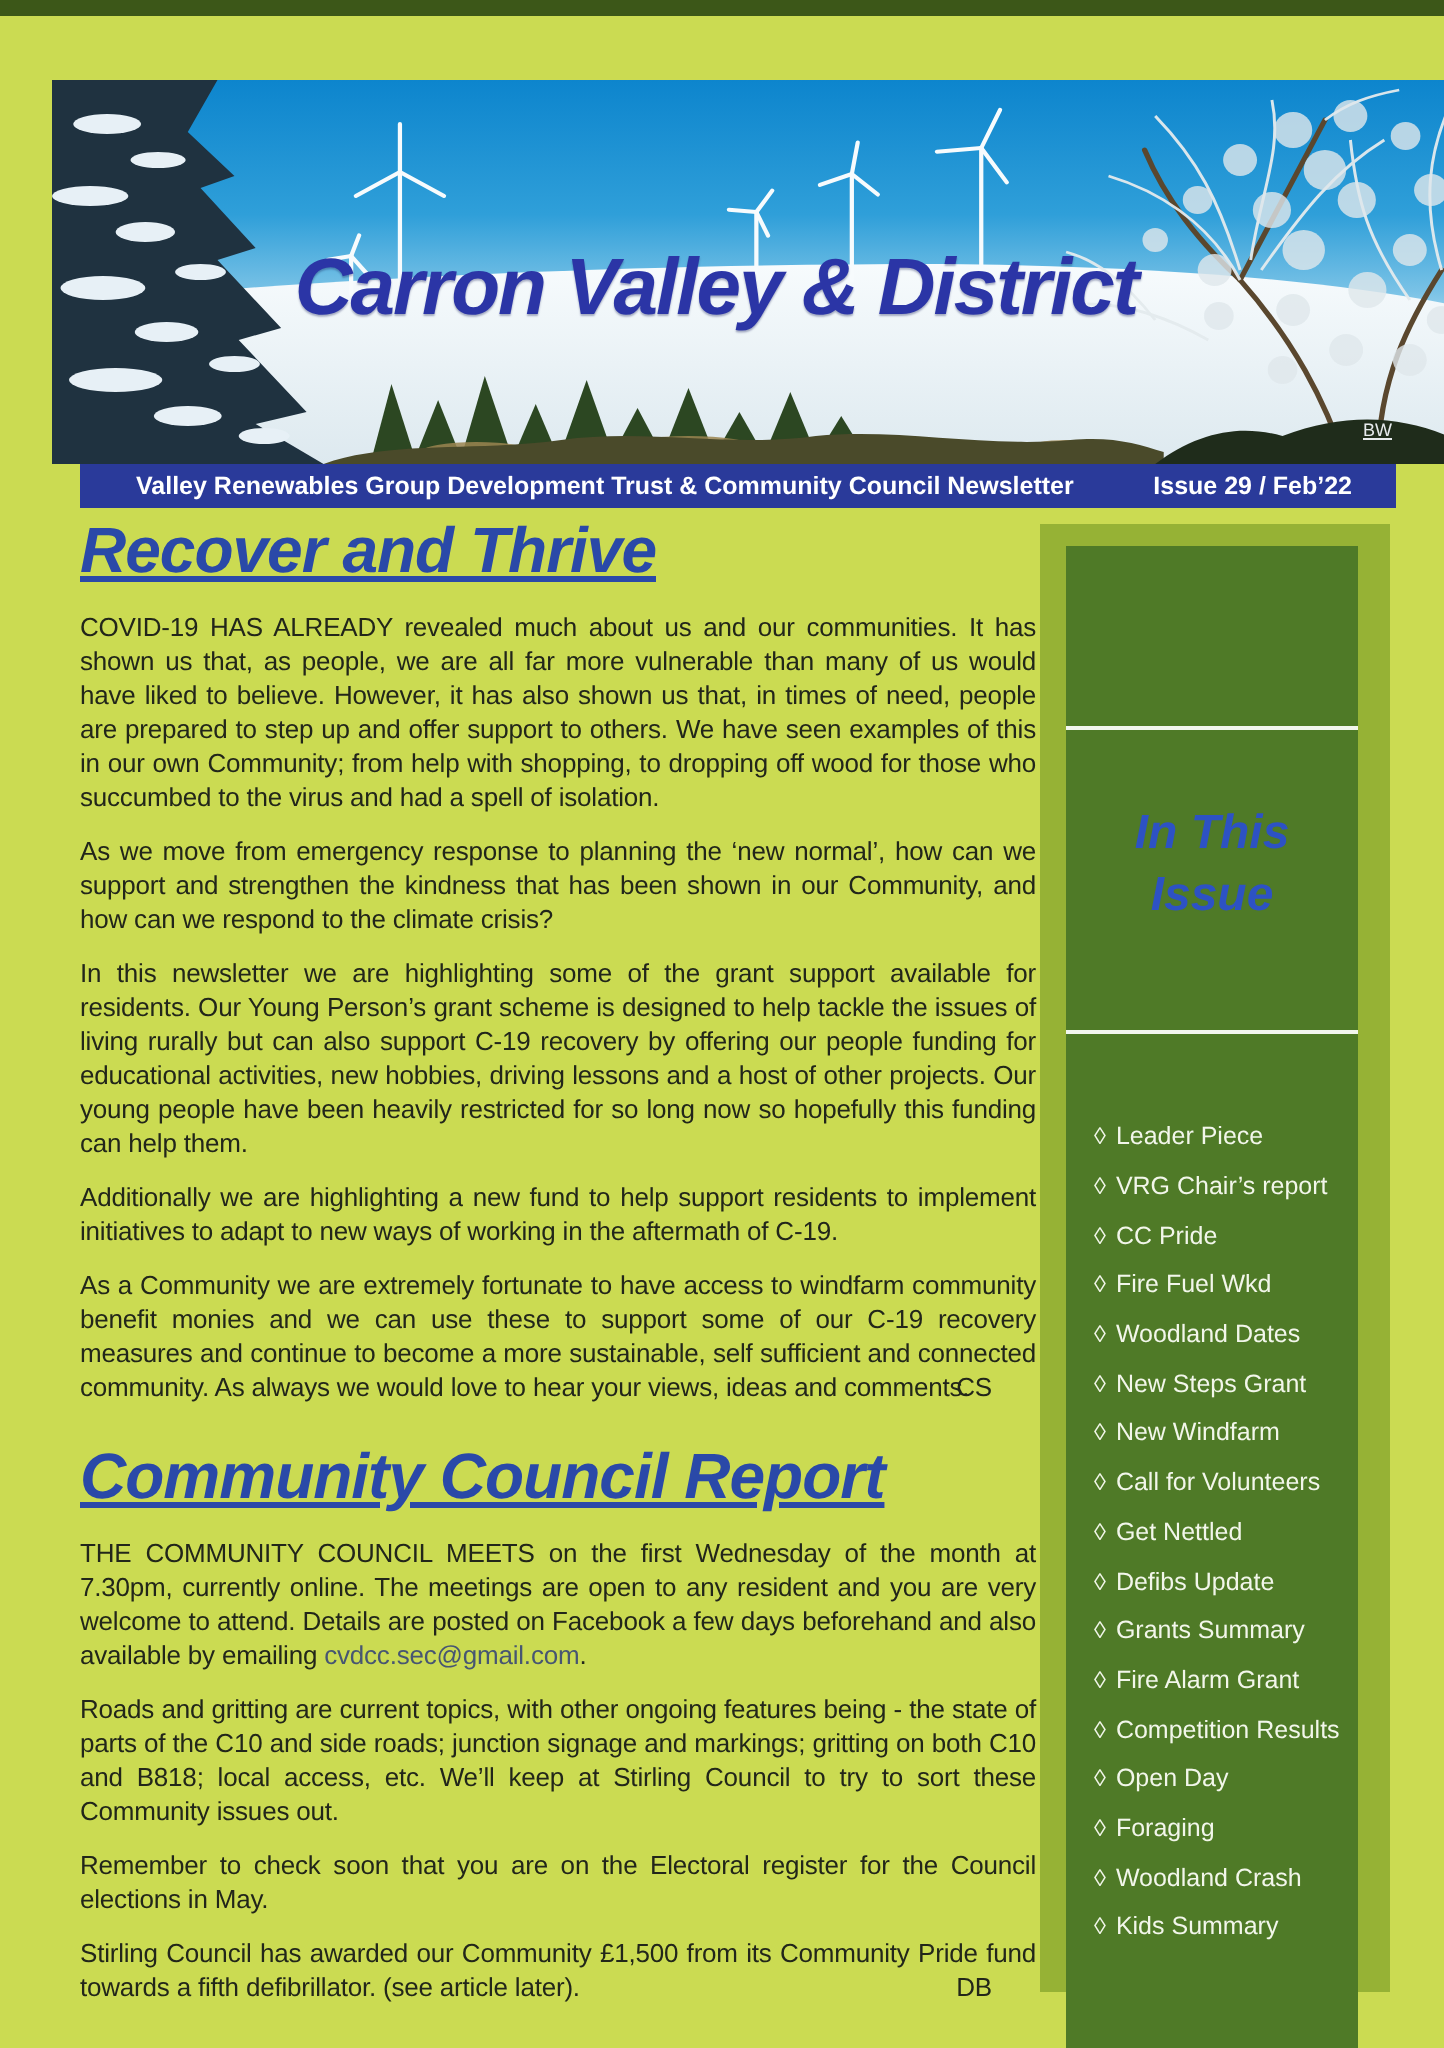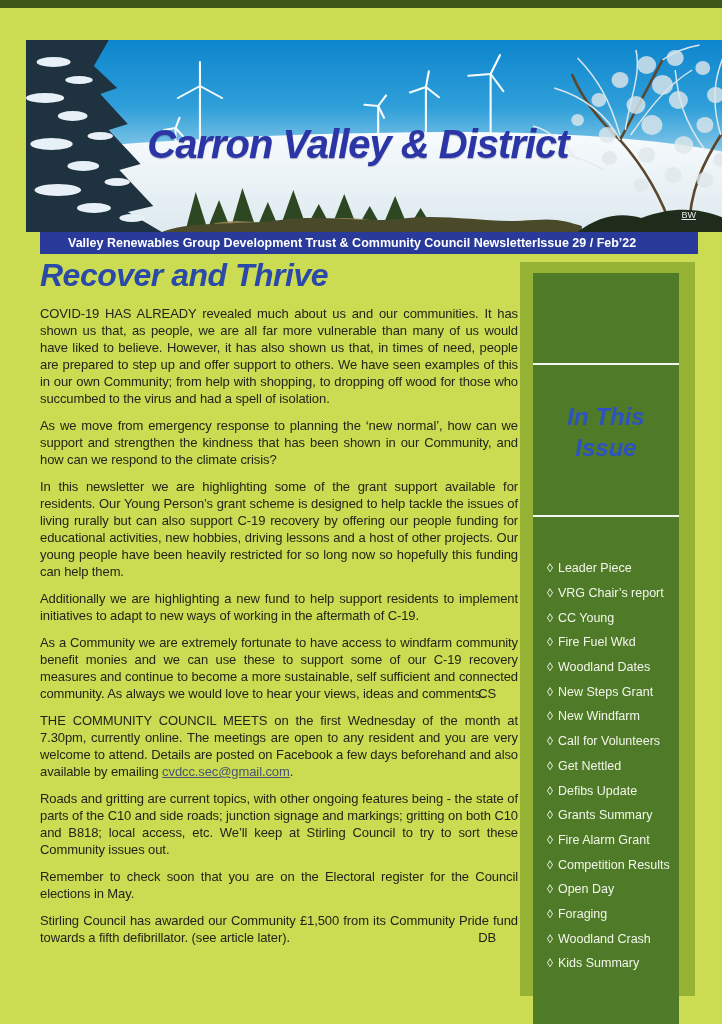--- a/index.html
+++ b/index.html
@@ -10,33 +10,33 @@
   
   .photo{position:absolute;left:26px;top:40px;width:698px;height:192px;overflow:hidden;}
   .photo svg{position:absolute;left:0;top:0;width:100%;height:100%;display:block;}
   .masthead-title{position:absolute;top:82px;left:0;right:34px;text-align:center;
         font-size:40px;font-weight:bold;font-style:italic;color:#2b35a6;letter-spacing:-1px;
         text-shadow:0 1px 1px rgba(20,30,90,.35);}
   .photo-credit{position:absolute;right:28px;bottom:12px;font-size:9px;color:#e6eaec;text-decoration:underline;}
 
   
   .banner{position:absolute;left:40px;top:232px;width:658px;height:22px;background:#2a3a9a;
-        color:#fff;display:flex;align-items:center;justify-content:flex-start;
+        color:#fff;display:flex;align-items:center;justify-content:space-between;
         box-sizing:border-box;padding:0 22px 0 28px;font-size:12.5px;font-weight:bold;}
 
   
   .articles{position:absolute;left:40px;top:257px;width:478px;}
   .articles h1{font-size:32px;font-style:italic;font-weight:bold;color:#2a49a8;
-        margin:0 0 11px;letter-spacing:-.5px;}
+        margin:0 0 11px;letter-spacing:-.5px;text-decoration:underline;}
   .articles h1.second{margin-top:18px;}
   .articles p{font-size:13px;line-height:17px;letter-spacing:-.1px;text-align:justify;
         margin:0 0 10px;color:#22261a;}
   .articles p.has-byline{position:relative;}
   .byline{position:absolute;right:22px;bottom:0;}
-  a.email-link{color:#475672;text-decoration:underline;cursor:pointer;}
+  a.email-link{color:#475672;cursor:pointer;}
 
   
   .sidebar-outer{position:absolute;left:520px;top:262px;width:175px;height:734px;background:#96b235;}
   .sidebar-inner{position:absolute;left:13px;top:11px;width:146px;height:867px;background:#4f7a27;}
   .rule{position:absolute;left:0;width:100%;height:2px;background:#f2f6ee;}
   .rule-top{top:90px;}
   .rule-bottom{top:242px;}
   .sidebar-title{position:absolute;top:128px;width:100%;text-align:center;font-size:24px;
         font-weight:bold;font-style:italic;color:#2d52c4;line-height:31px;}
   .toc{position:absolute;top:283px;left:14px;right:3px;list-style:none;margin:0;padding:0;}
@@ -197,20 +197,21 @@
       <h1>Recover and Thrive</h1>
       <div class="paras">
           <p>COVID-19 HAS ALREADY revealed much about us and our communities. It has shown us that, as people, we are all far more vulnerable than many of us would have liked to believe. However, it has also shown us that, in times of need, people are prepared to step up and offer support to others. We have seen examples of this in our own Community; from help with shopping, to dropping off wood for those who succumbed to the virus and had a spell of isolation.</p>
           <p>As we move from emergency response to planning the ‘new normal’, how can we support and strengthen the kindness that has been shown in our Community, and how can we respond to the climate crisis?</p>
           <p>In this newsletter we are highlighting some of the grant support available for residents. Our Young Person’s grant scheme is designed to help tackle the issues of living rurally but can also support C-19 recovery by offering our people funding for educational activities, new hobbies, driving lessons and a host of other projects. Our young people have been heavily restricted for so long now so hopefully this funding can help them.</p>
           <p>Additionally we are highlighting a new fund to help support residents to implement initiatives to adapt to new ways of working in the aftermath of C-19.</p>
           <p class="has-byline">As a Community we are extremely fortunate to have access to windfarm community benefit monies and we can use these to support some of our C-19 recovery measures and continue to become a more sustainable, self sufficient and connected community. As always we would love to hear your views, ideas and comments.<span class="byline">CS</span></p>
         </div>
     </section>
     <section>
+      <h1 class="second">Community Council Report</h1>
       <div class="paras">
           <p>THE COMMUNITY COUNCIL MEETS on the first Wednesday of the month at 7.30pm, currently online.  The meetings are open to any resident and you are very welcome to attend. Details are posted on Facebook a few days beforehand and also available by emailing <a class="email-link">cvdcc.sec@gmail.com</a>.</p>
           <p>Roads and gritting are current topics, with other ongoing features being - the state of parts of the C10 and side roads; junction signage and markings; gritting on both C10 and B818; local access,  etc. We’ll keep at Stirling Council to try to sort these Community issues out.</p>
           <p>Remember to check soon that you are on the Electoral register for the Council elections in May.</p>
           <p class="has-byline">Stirling Council has awarded our Community £1,500 from its Community Pride fund towards a fifth defibrillator. (see article later).<span class="byline">DB</span></p>
         </div>
     </section>
   </main>
 
   <aside class="sidebar-outer">
@@ -225,21 +226,21 @@
           <li>
             <span class="bullet">◊</span>
             <span>Leader Piece</span>
           </li>
           <li>
             <span class="bullet">◊</span>
             <span>VRG Chair’s report</span>
           </li>
           <li>
             <span class="bullet">◊</span>
-            <span>CC Young</span>
+            <span>CC Pride</span>
           </li>
           <li>
             <span class="bullet">◊</span>
             <span>Fire Fuel Wkd</span>
           </li>
           <li>
             <span class="bullet">◊</span>
             <span>Woodland Dates</span>
           </li>
           <li>

